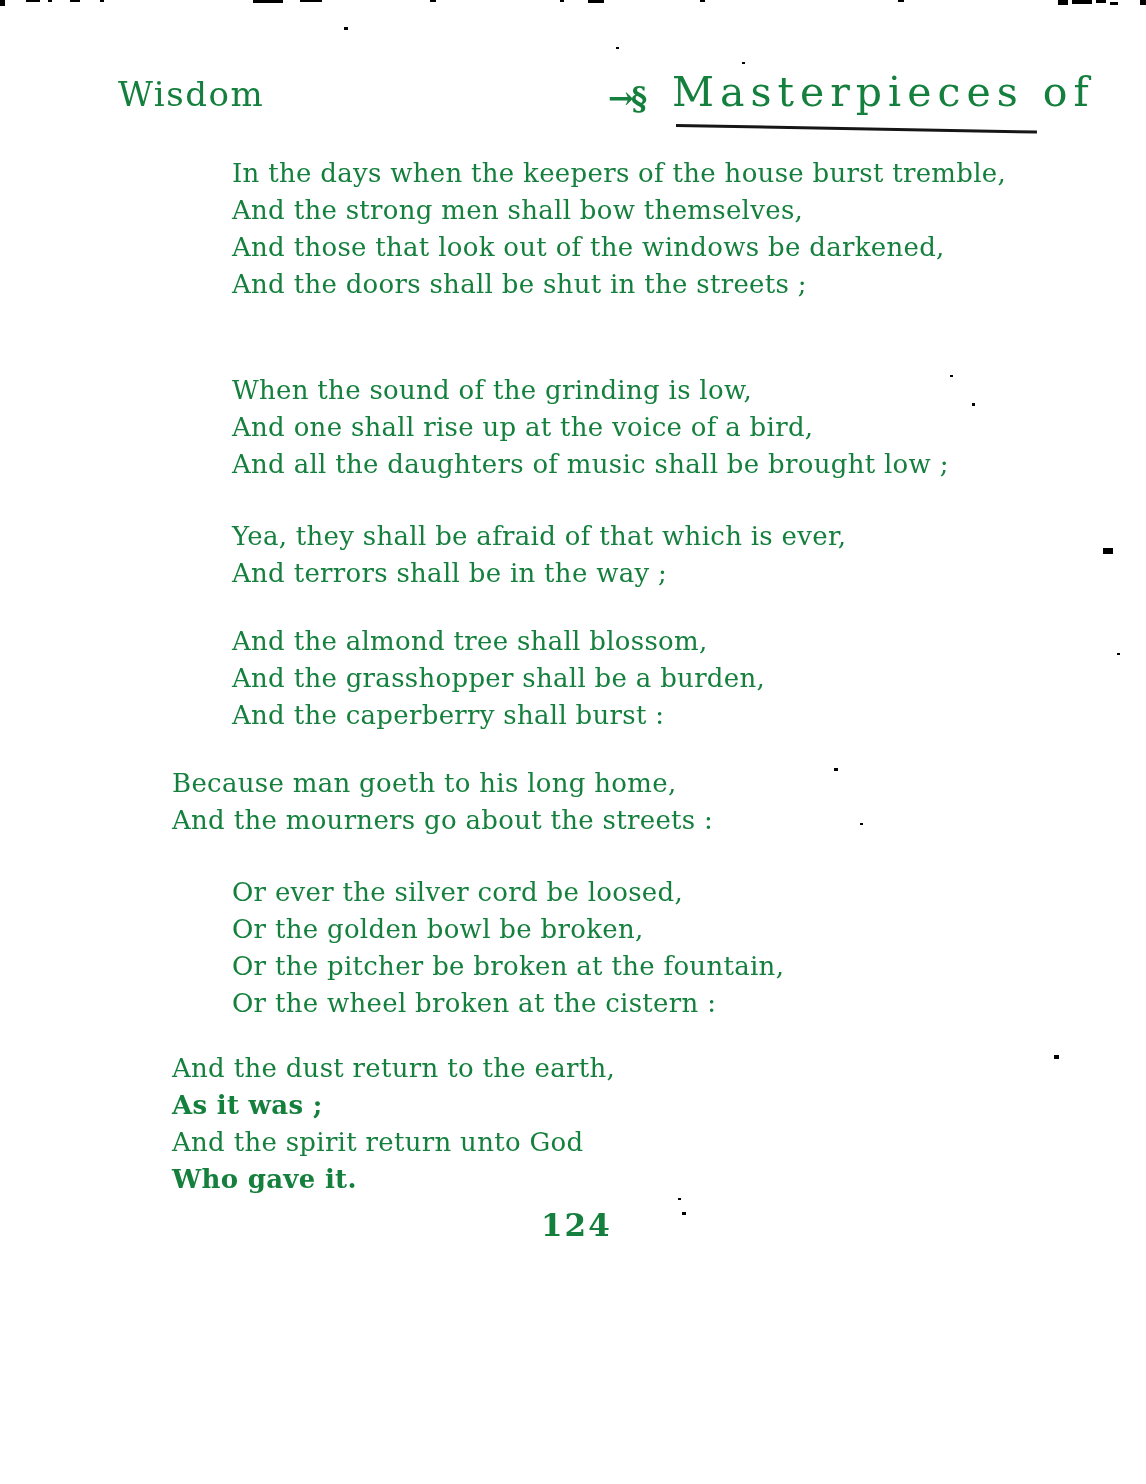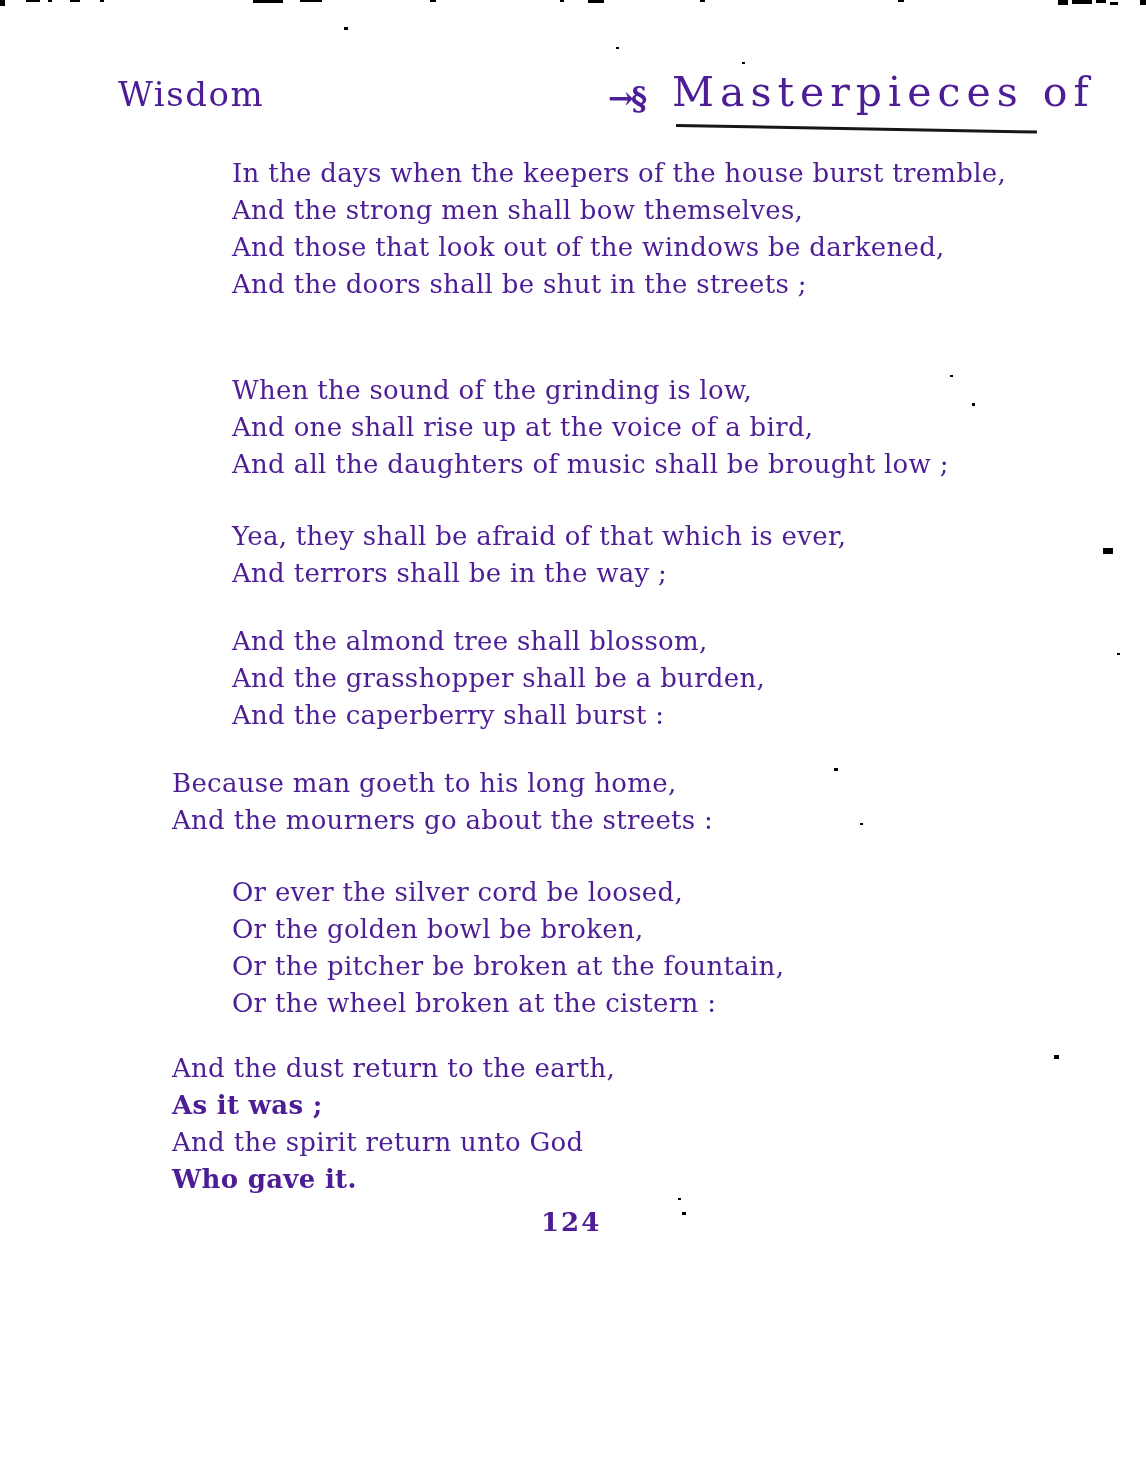--- a/index.html
+++ b/index.html
@@ -2,21 +2,21 @@
 <html><head>
 <meta charset="utf-8">
 <style>
   html,body{margin:0;padding:0;background:#ffffff;}
   .page{
     position:relative;
     width:1146px;height:1484px;
     background:#ffffff;
     overflow:hidden;
     font-family:"DejaVu Serif", serif;
-    color:#4c1d95;
+    color:#15803d;
   }
   
   .header-left{
     position:absolute;left:118px;top:74px;
     font-size:34px;letter-spacing:1.5px;
   }
   .ornament{
     position:absolute;left:608px;top:80px;
     font-size:31px;letter-spacing:-3px;font-weight:bold;
   }
@@ -39,21 +39,21 @@
   .hang{font-weight:bold;}
   .s1{top:155px;left:232px;}
   .s2{top:372px;left:232px;}
   .s3{top:518px;left:232px;}
   .s4{top:623px;left:232px;}
   .s5{top:765px;left:172px;}
   .s6{top:874px;left:232px;}
   .s7{top:1050px;left:172px;}
   .page-number{
     position:absolute;left:541px;top:1207px;
-    font-size:26px;font-weight:bold;letter-spacing:2px;
+    font-size:31px;font-weight:bold;letter-spacing:2px;
   }
   
   .speck{position:absolute;background:#000;}
 </style>
 </head>
 <body>
 
 <div class="page">
 
   <div class="header-left">Wisdom</div>

